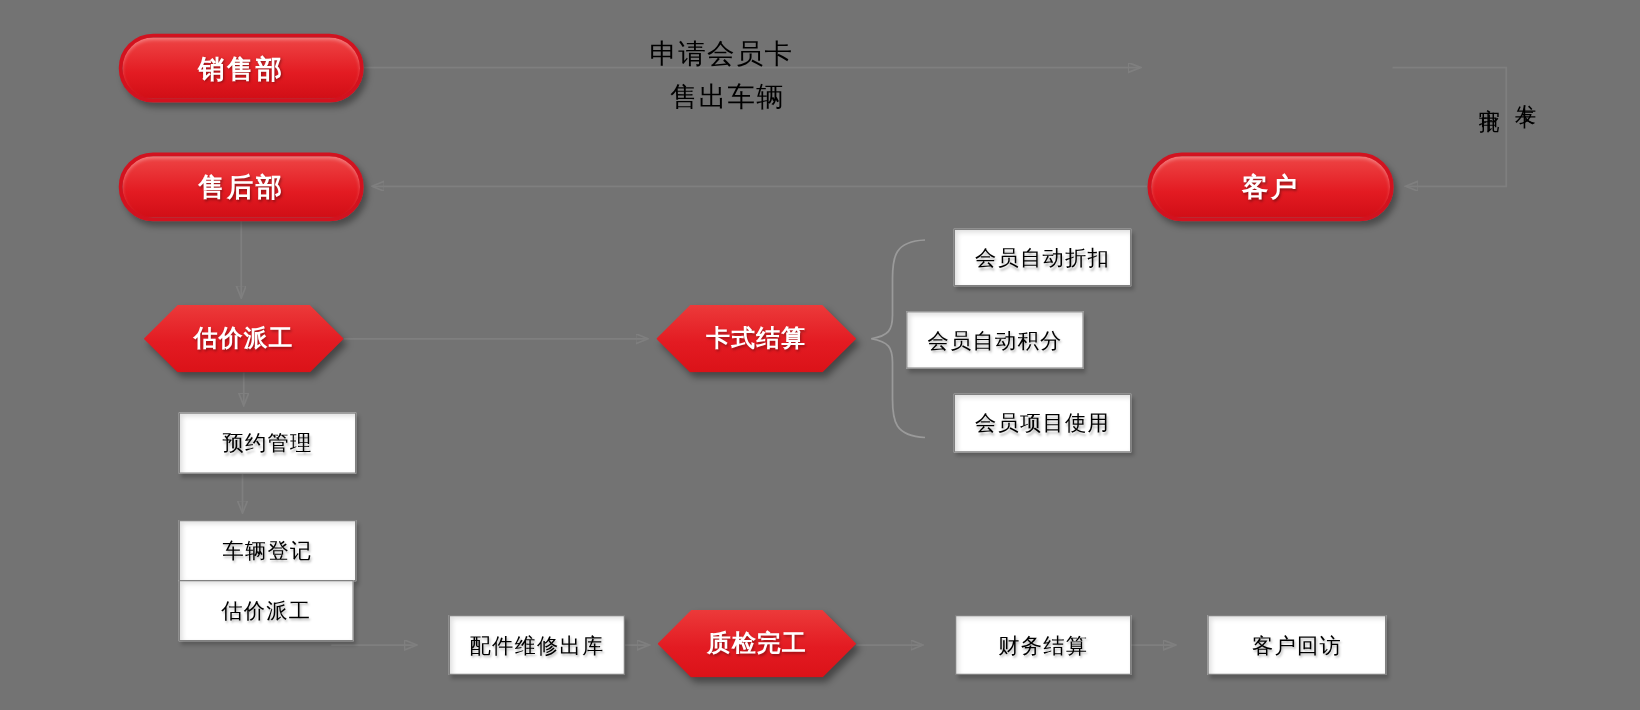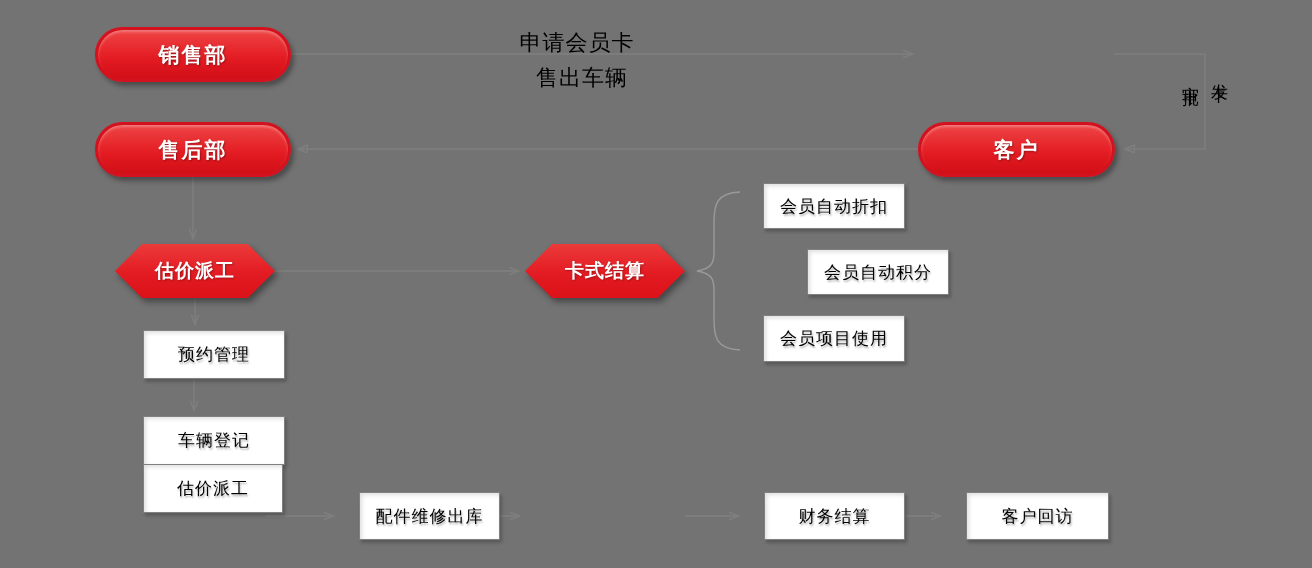--- a/index.html
+++ b/index.html
@@ -83,25 +83,30 @@
   <div class="hex-wrap" style="left:115px;top:244px;width:160px;height:54px;">
     <div class="hex">
         <span>估价派工</span>
       </div>
   </div>
   <div class="hex-wrap" style="left:525px;top:244px;width:160px;height:54px;font-family:Liberation Serif, serif;">
     <div class="hex">
         <span>卡式结算</span>
       </div>
   </div>
+  <div class="hex-wrap" style="left:526px;top:488px;width:159px;height:54px;">
+    <div class="hex">
+        <span>质检完工</span>
+      </div>
+  </div>
 
   <div class="wbox" style="left:743px;top:183px;width:142px;height:46px;">
     <span>会员自动折扣</span>
   </div>
-  <div class="wbox" style="left:787px;top:249px;width:142px;height:46px;">
+  <div class="wbox" style="left:705px;top:249px;width:142px;height:46px;">
     <span>会员自动积分</span>
   </div>
   <div class="wbox" style="left:743px;top:315px;width:142px;height:47px;">
     <span>会员项目使用</span>
   </div>
   <div class="wbox" style="left:123px;top:330px;width:142px;height:49px;">
     <span>预约管理</span>
   </div>
   <div class="wbox" style="left:123px;top:416px;width:142px;height:49px;">
     <span>车辆登记</span>

